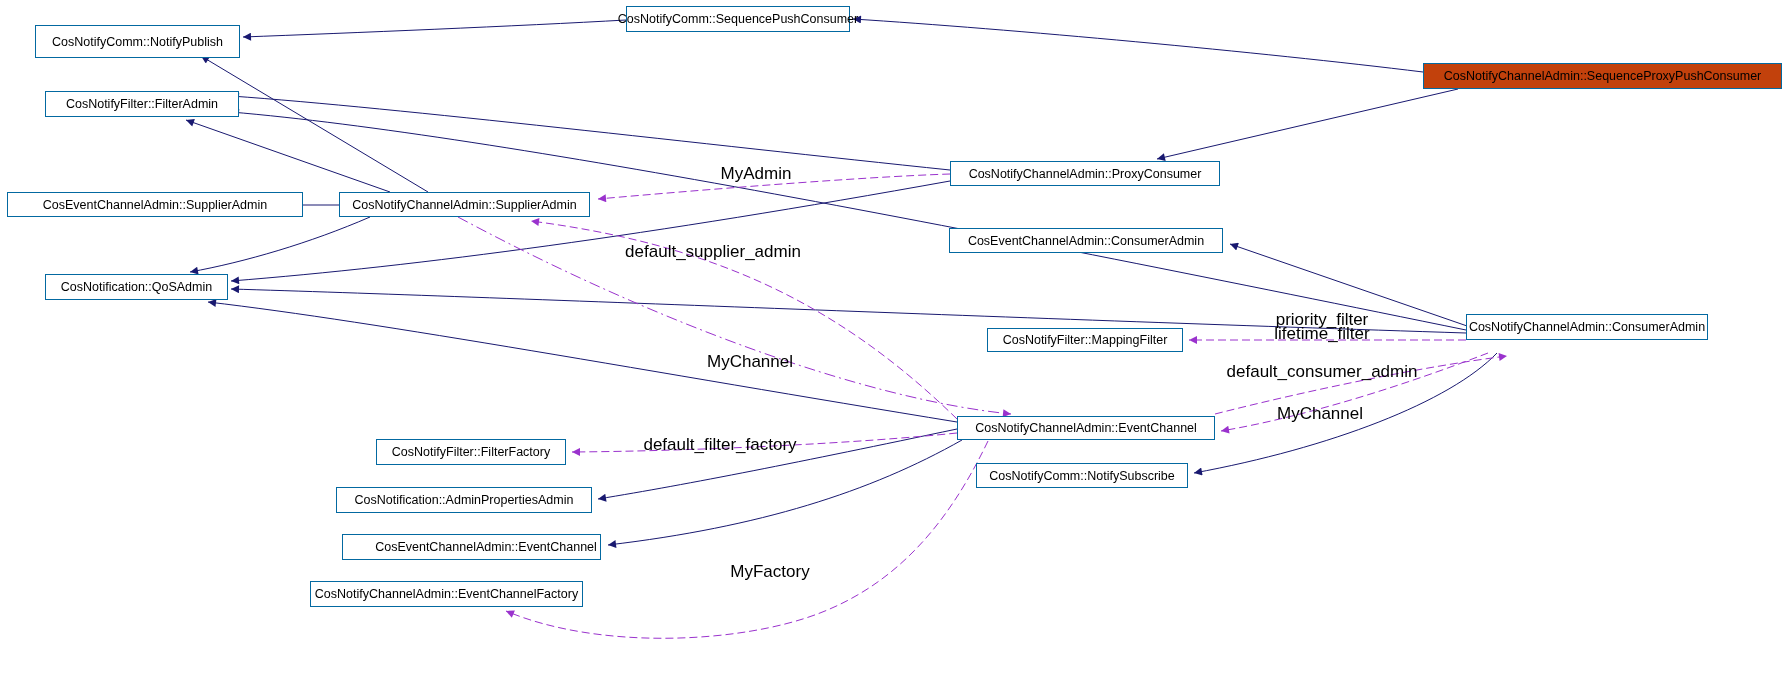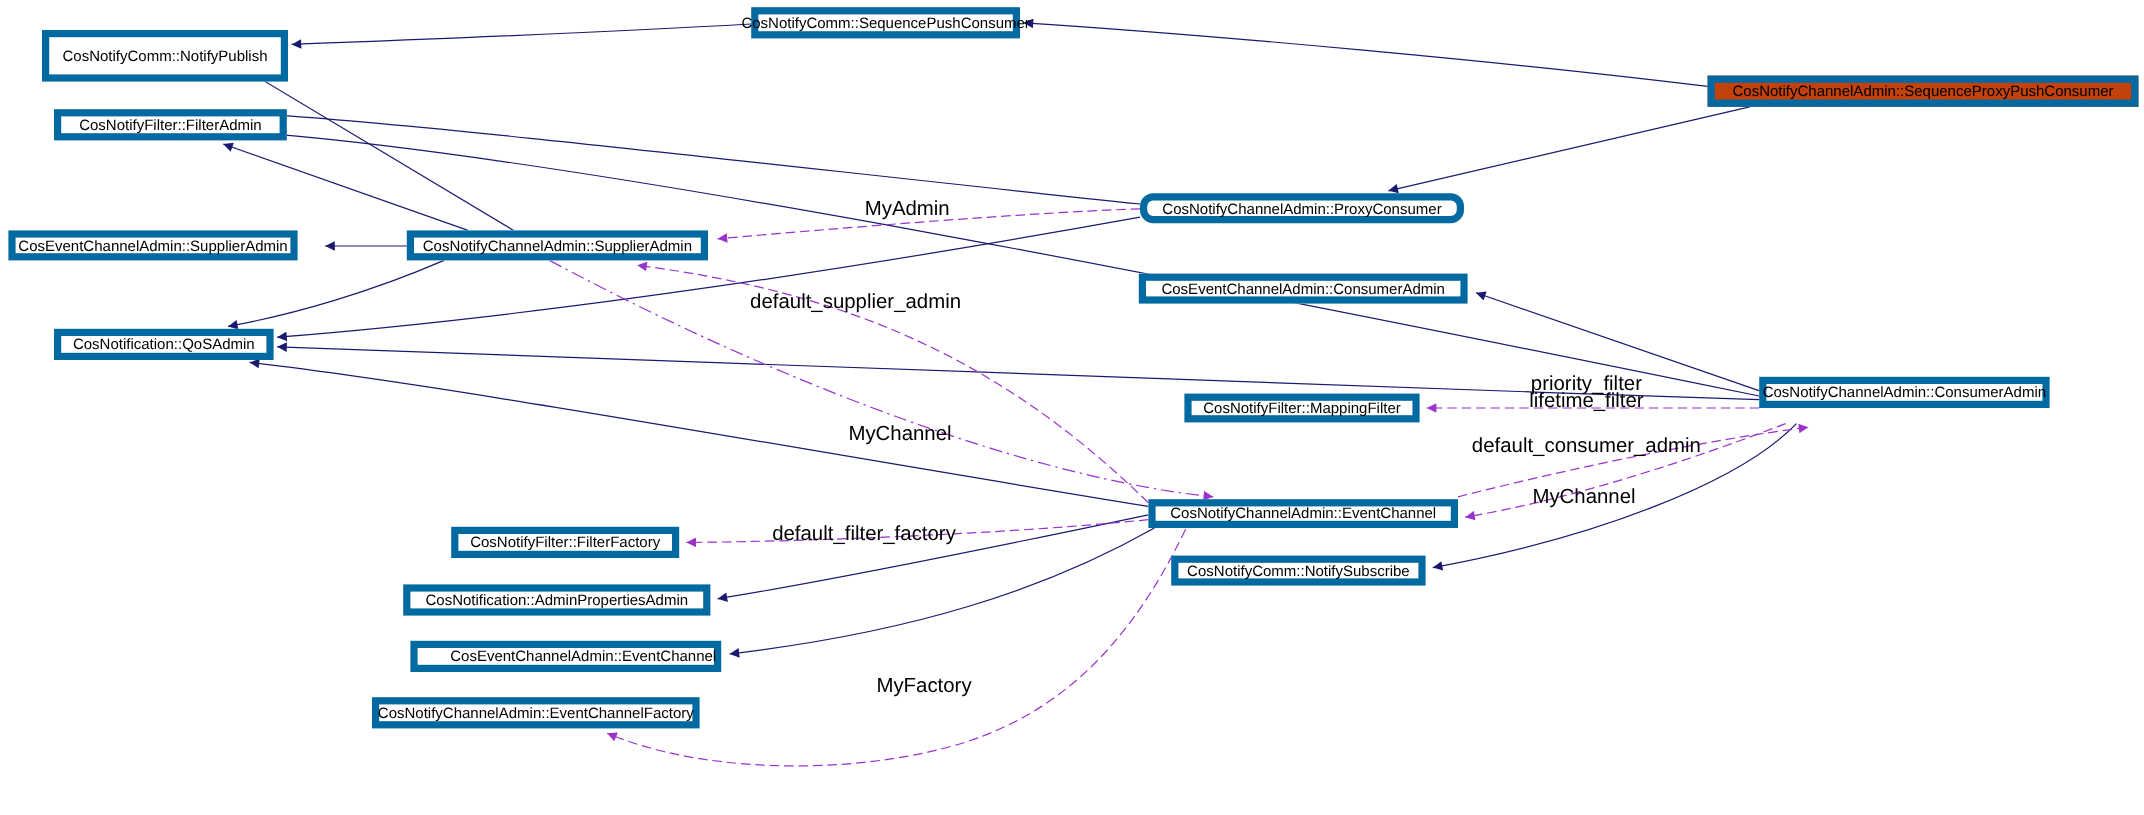--- a/index.html
+++ b/index.html
@@ -7,21 +7,21 @@
     position:relative;
     width:1787px;height:679px;
     background:#ffffff;
     font-family:"Liberation Sans", sans-serif;
     overflow:hidden;
   }
   #edges{position:absolute;left:0;top:0;width:1787px;height:679px;z-index:0;}
   .node{
     position:absolute;
     box-sizing:border-box;
-    border:6px solid #0369a1;
+    border:1px solid #0369a1;
     background:#ffffff;
     color:#000000;
     font-size:12.5px;
     display:flex;align-items:center;justify-content:center;
     white-space:nowrap;
     z-index:2;
     cursor:pointer;
   }
   .node.focus{background:#c2410c;cursor:default;}
   .edge-label{
@@ -71,27 +71,27 @@
     <path class="e-dash" d="M950,174 C860,177 700,190 598,199" marker-end="url(#arrow-orchid)"></path>
     <path class="e-dash" d="M957,419 C830,295 700,243 531,221" marker-end="url(#arrow-orchid)"></path>
     <path class="e-dashdot" d="M458,217 C650,320 862,399 1011,414" marker-end="url(#arrow-orchid)"></path>
     <path class="e-dash" d="M1466,340 L1189,340" marker-end="url(#arrow-orchid)"></path>
     <path class="e-dash" d="M1215,414 C1310,390 1420,367 1507,356" marker-end="url(#arrow-orchid)"></path>
     <path class="e-dash" d="M1488,353 C1410,383 1310,416 1221,431" marker-end="url(#arrow-orchid)"></path>
     <path class="e-dash" d="M957,433 C860,443 700,451 572,452" marker-end="url(#arrow-orchid)"></path>
     <path class="e-dash" d="M988,441 C950,520 900,582 820,613 C740,644 598,650 506,611" marker-end="url(#arrow-orchid)"></path>
   </svg>
 
-  <div class="node" style="left:35px;top:25px;width:205px;height:43px;">CosNotifyComm::NotifyPublish</div>
+  <div class="node" style="left:35px;top:25px;width:205px;height:33px;">CosNotifyComm::NotifyPublish</div>
   <div class="node" style="left:626px;top:6px;width:224px;height:26px;">CosNotifyComm::SequencePushConsumer</div>
   <div class="node focus" style="left:1423px;top:63px;width:359px;height:26px;">CosNotifyChannelAdmin::SequenceProxyPushConsumer</div>
   <div class="node" style="left:45px;top:91px;width:194px;height:26px;">CosNotifyFilter::FilterAdmin</div>
-  <div class="node" style="left:7px;top:192px;width:241px;height:25px;">CosEventChannelAdmin::SupplierAdmin</div>
+  <div class="node" style="left:7px;top:192px;width:296px;height:25px;">CosEventChannelAdmin::SupplierAdmin</div>
   <div class="node" style="left:339px;top:192px;width:251px;height:25px;">CosNotifyChannelAdmin::SupplierAdmin</div>
-  <div class="node" style="left:950px;top:161px;width:270px;height:25px;border-radius:11px;">CosNotifyChannelAdmin::ProxyConsumer</div>
+  <div class="node" style="left:950px;top:161px;width:270px;height:25px;">CosNotifyChannelAdmin::ProxyConsumer</div>
   <div class="node" style="left:949px;top:228px;width:274px;height:25px;">CosEventChannelAdmin::ConsumerAdmin</div>
   <div class="node" style="left:45px;top:274px;width:183px;height:26px;">CosNotification::QoSAdmin</div>
   <div class="node" style="left:987px;top:328px;width:196px;height:24px;">CosNotifyFilter::MappingFilter</div>
   <div class="node" style="left:1466px;top:314px;width:242px;height:26px;">CosNotifyChannelAdmin::ConsumerAdmin</div>
   <div class="node" style="left:957px;top:416px;width:258px;height:24px;">CosNotifyChannelAdmin::EventChannel</div>
   <div class="node" style="left:976px;top:463px;width:212px;height:25px;">CosNotifyComm::NotifySubscribe</div>
   <div class="node" style="left:376px;top:439px;width:190px;height:26px;">CosNotifyFilter::FilterFactory</div>
   <div class="node" style="left:336px;top:487px;width:256px;height:26px;">CosNotification::AdminPropertiesAdmin</div>
   <div class="node" style="left:342px;top:534px;width:259px;height:26px;padding-left:29px;">CosEventChannelAdmin::EventChannel</div>
   <div class="node" style="left:310px;top:581px;width:273px;height:26px;">CosNotifyChannelAdmin::EventChannelFactory</div>

